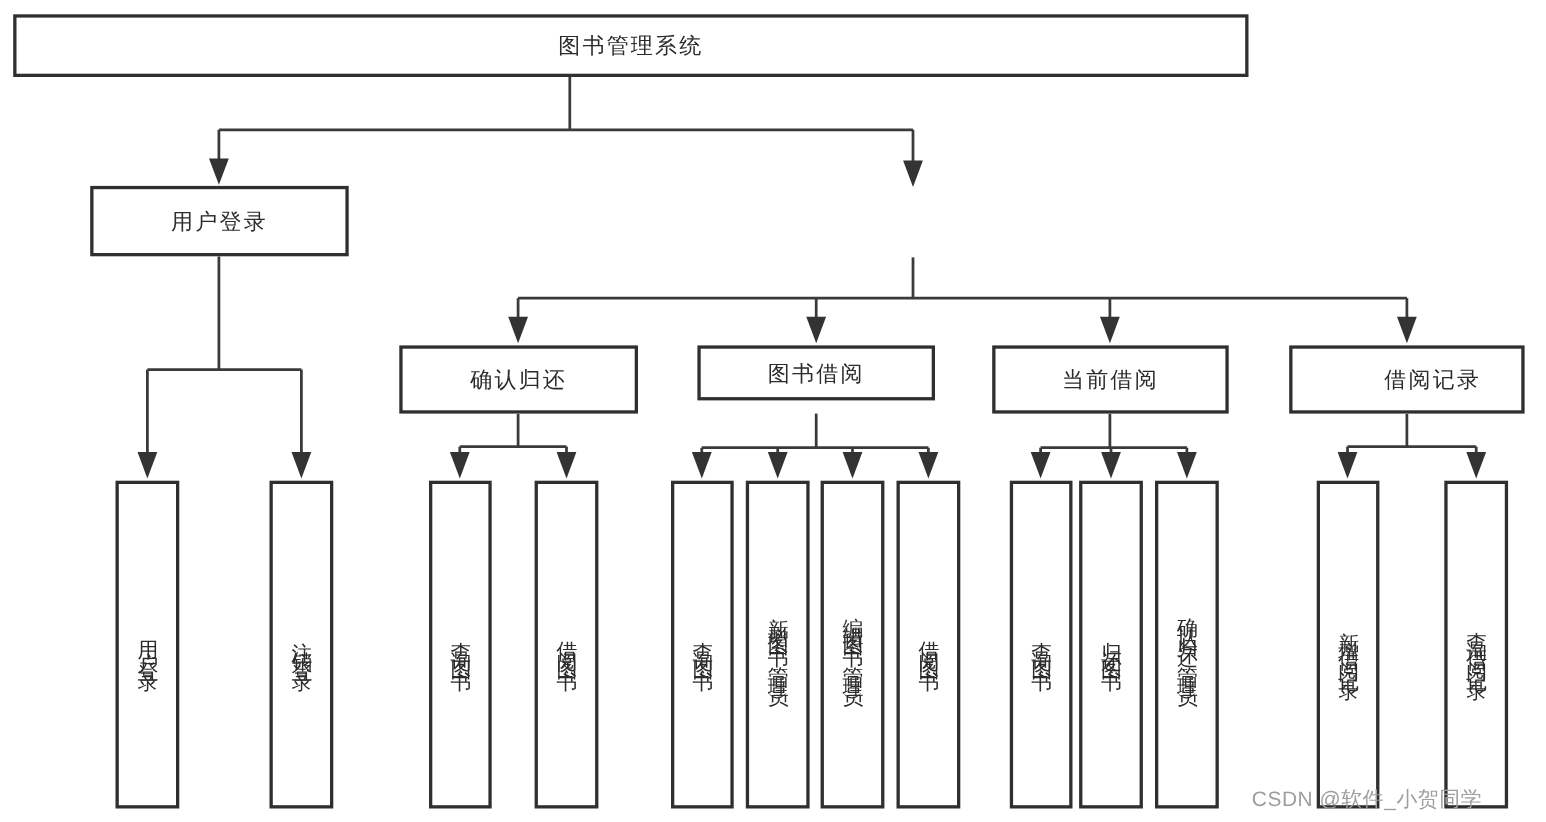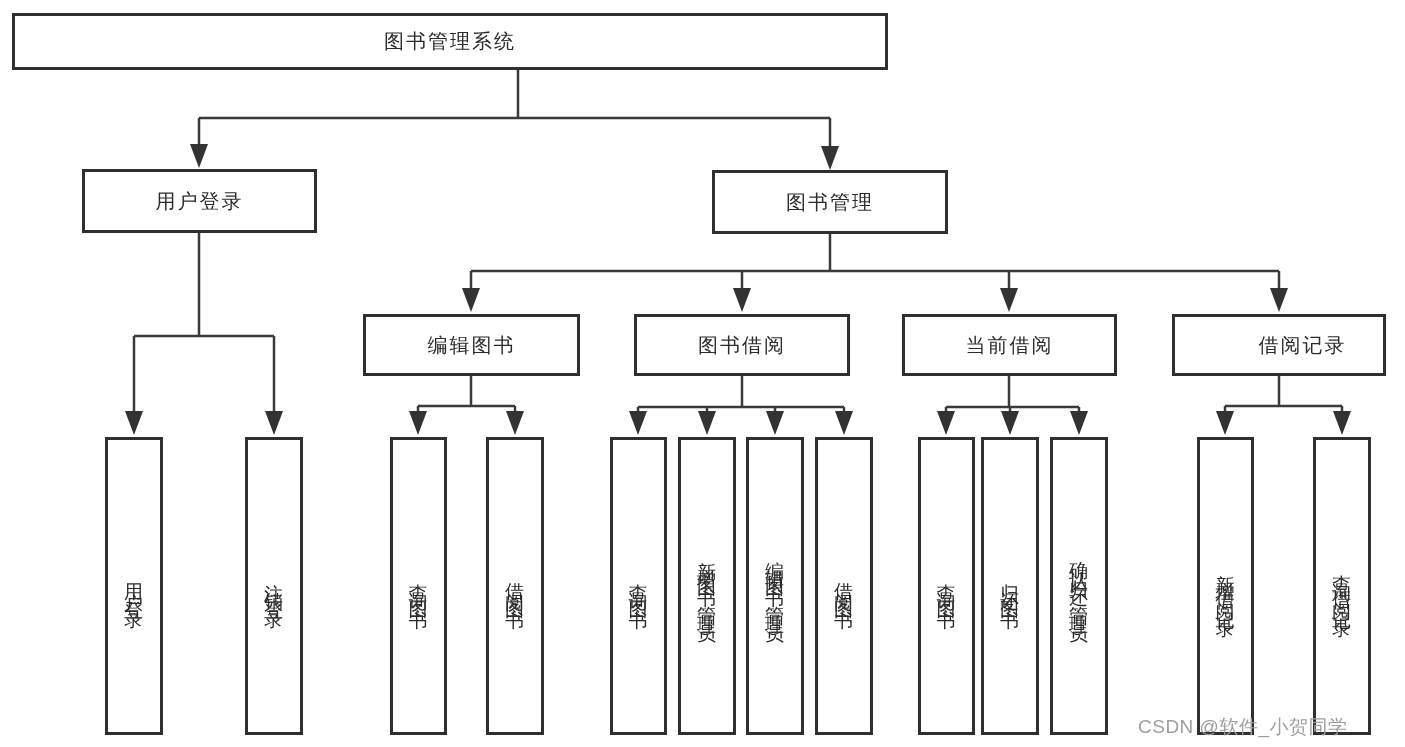--- a/index.html
+++ b/index.html
@@ -118,27 +118,26 @@
       <polygon points="766,411 784,411 775,435"></polygon>
       <polygon points="835,411 853,411 844,435"></polygon>
       <polygon points="937,411 955,411 946,435"></polygon>
       <polygon points="1001,411 1019,411 1010,435"></polygon>
       <polygon points="1070,411 1088,411 1079,435"></polygon>
       <polygon points="1216,411 1234,411 1225,435"></polygon>
       <polygon points="1333,411 1351,411 1342,435"></polygon>
     </g>
   </svg>
 
-  <div class="node" style="left:12px; top:13px; width:876px; height:57px;">图书管理系统</div>
+  <div class="node" style="left:12px; top:13px; width:1123px; height:57px;">图书管理系统</div>
 
   <div class="node" style="left:82px; top:169px; width:235px; height:64px;">用户登录</div>
-  <div class="node" style="left:712px; top:170px; width:236px; height:64px;">图书管理</div>
 
-  <div class="node" style="left:363px; top:314px; width:217px; height:62px;">编辑图书</div>
-  <div class="node" style="left:634px; top:314px; width:216px; height:62px;">图书借阅</div>
+  <div class="node" style="left:363px; top:314px; width:217px; height:62px;">确认归还</div>
+  <div class="node" style="left:634px; top:314px; width:216px; height:50px;">图书借阅</div>
   <div class="node" style="left:902px; top:314px; width:215px; height:62px;">当前借阅</div>
   <div class="node" style="left:1172px; top:314px; width:214px; height:62px;padding-left:47px;">借阅记录</div>
 
   <div class="node leaf" style="left:105px; top:437px; width:58px; height:298px;">用户登录</div>
   <div class="node leaf" style="left:245px; top:437px; width:58px; height:298px;">注销登录</div>
 
   <div class="node leaf" style="left:390px; top:437px; width:57px; height:298px;">查询图书</div>
   <div class="node leaf" style="left:486px; top:437px; width:58px; height:298px;">借阅图书</div>
 
   <div class="node leaf" style="left:610px; top:437px; width:57px; height:298px;">查询图书</div>

